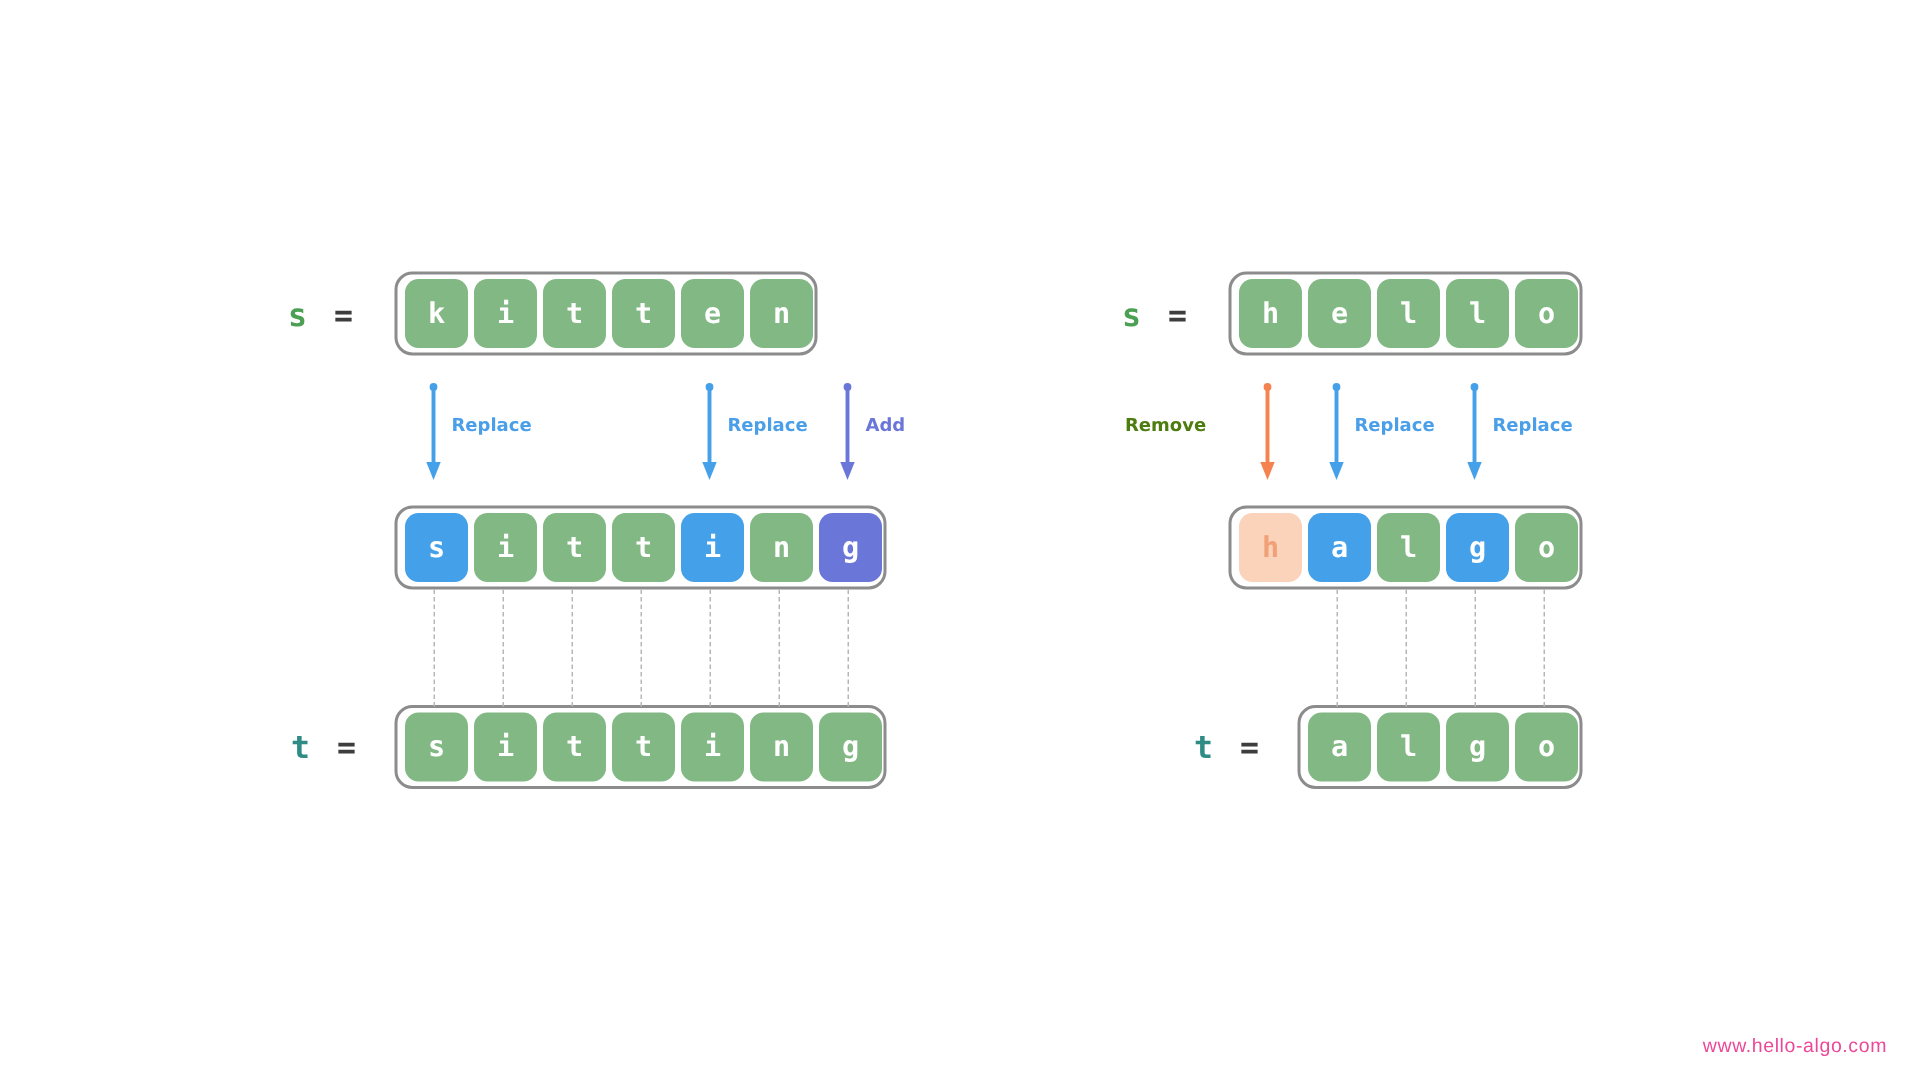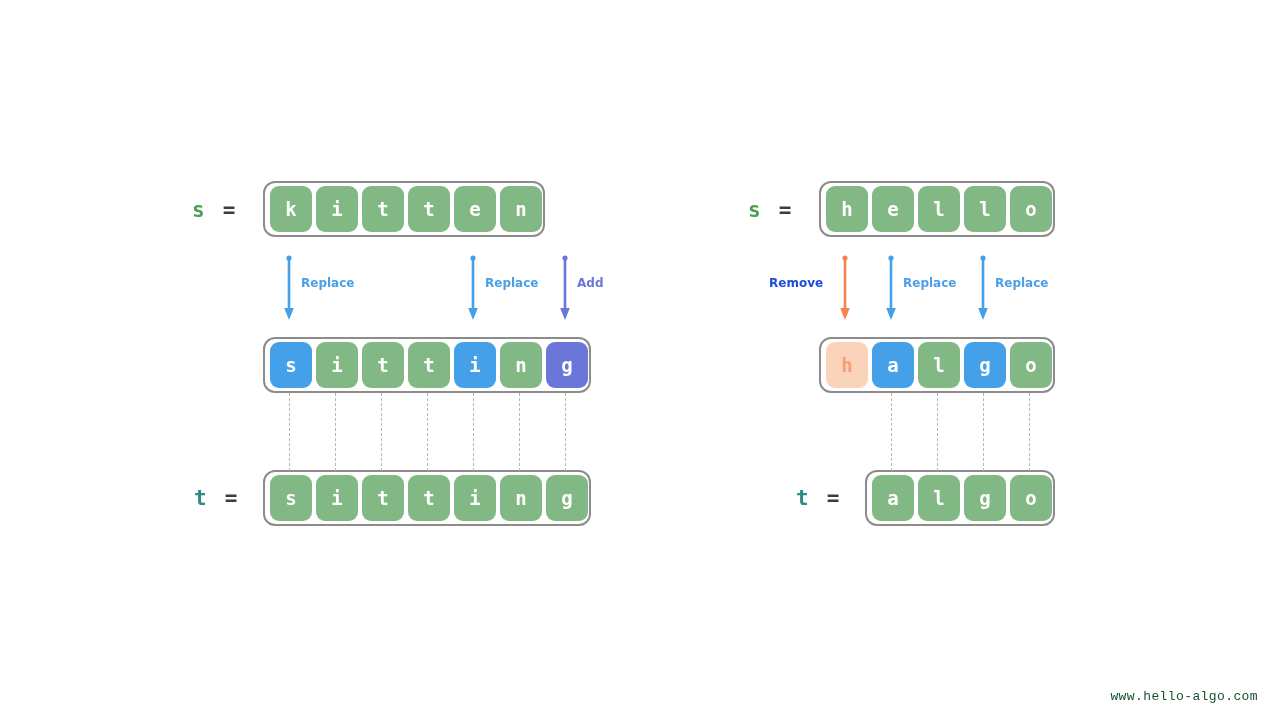--- a/index.html
+++ b/index.html
@@ -79,37 +79,37 @@
   .op-label {
     position: absolute;
     font-family: "DejaVu Sans", sans-serif;
     font-size: 12px;
     font-weight: bold;
     white-space: nowrap;
     line-height: 1;
   }
   .lbl-blue   { color: #4a9fe8; }
   .lbl-purple { color: #6b77d8; }
-  .lbl-orange { color: #1d4ed8; margin-left: 19px; }
+  .lbl-orange { color: #4d7c0f; }
 
   
   .dash {
     position: absolute;
     width: 0;
     border-left: 1.4px dashed #b7b7b7;
   }
 
   
   .watermark {
     position: absolute;
     right: 22px;
     bottom: 16px;
-    font-family: Liberation Mono, monospace;
+    font-family: Liberation Sans, sans-serif;
     font-size: 13px;
-    color: #14532d;
+    color: #ec4899;
     letter-spacing: 0.4px;
     margin-left: 24px;
   }
 </style>
 </head>
 <body>
 
 <div class="canvas">
 
   <div class="var-label" style="left:192px; top:195px;">

